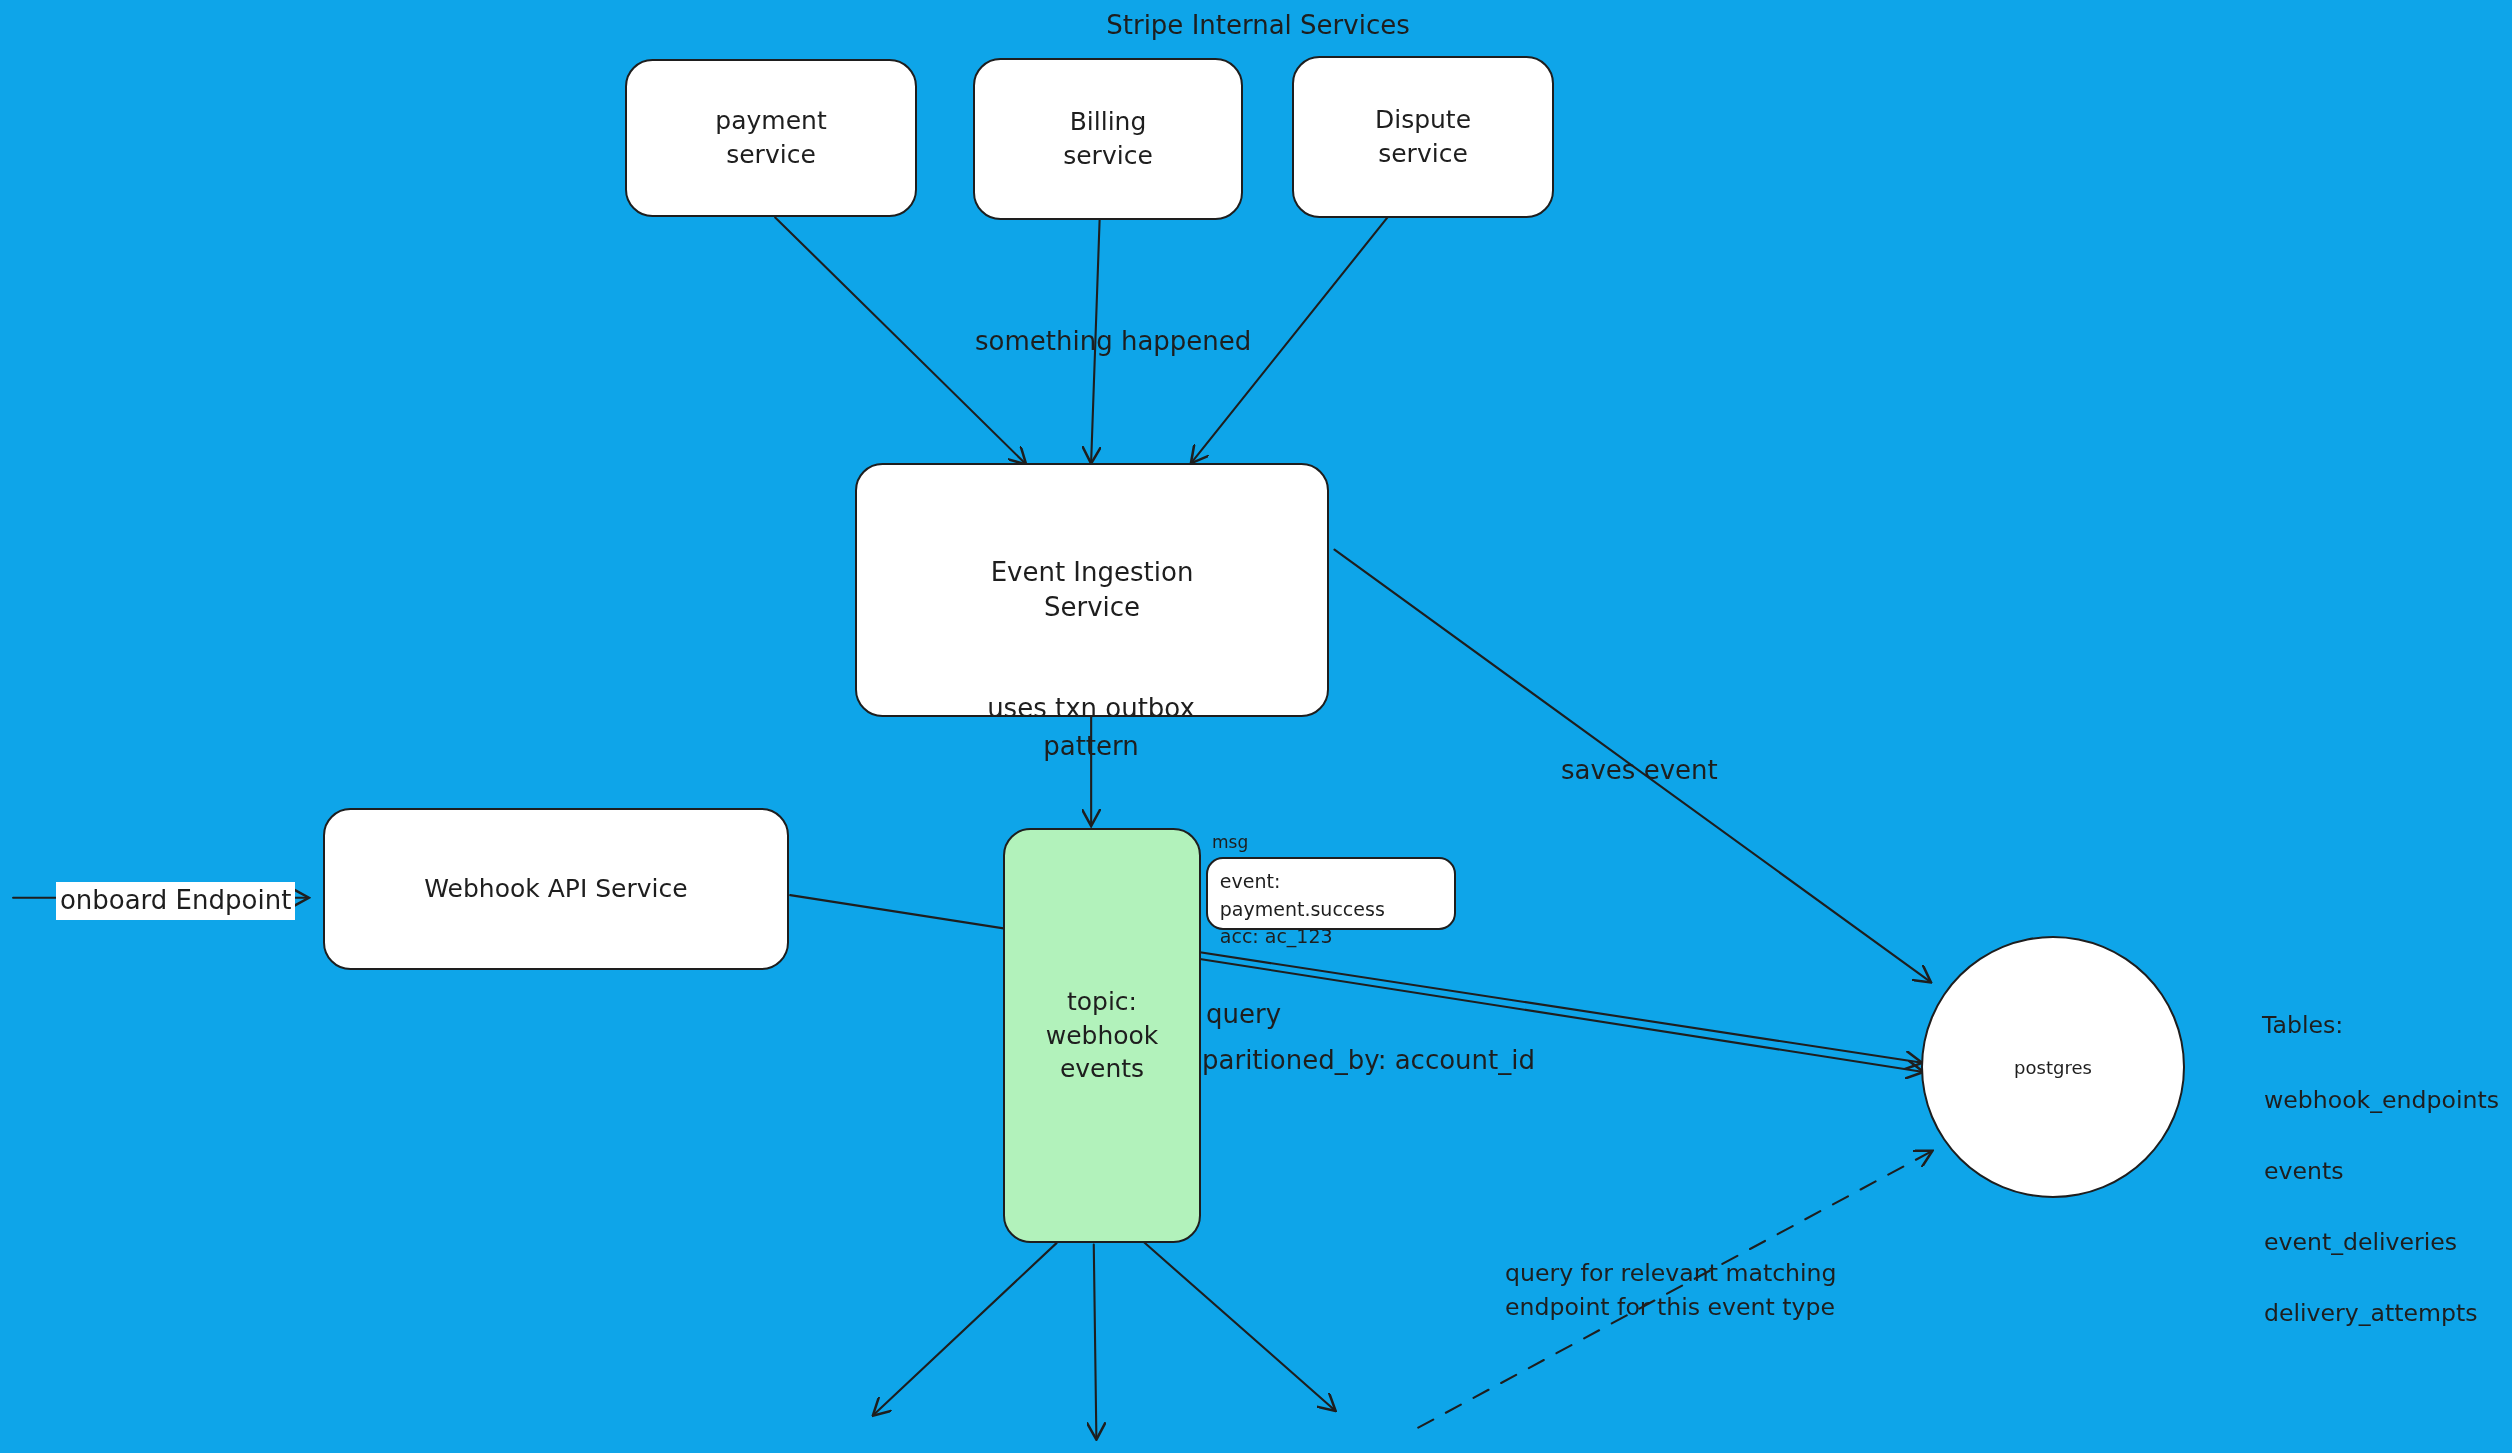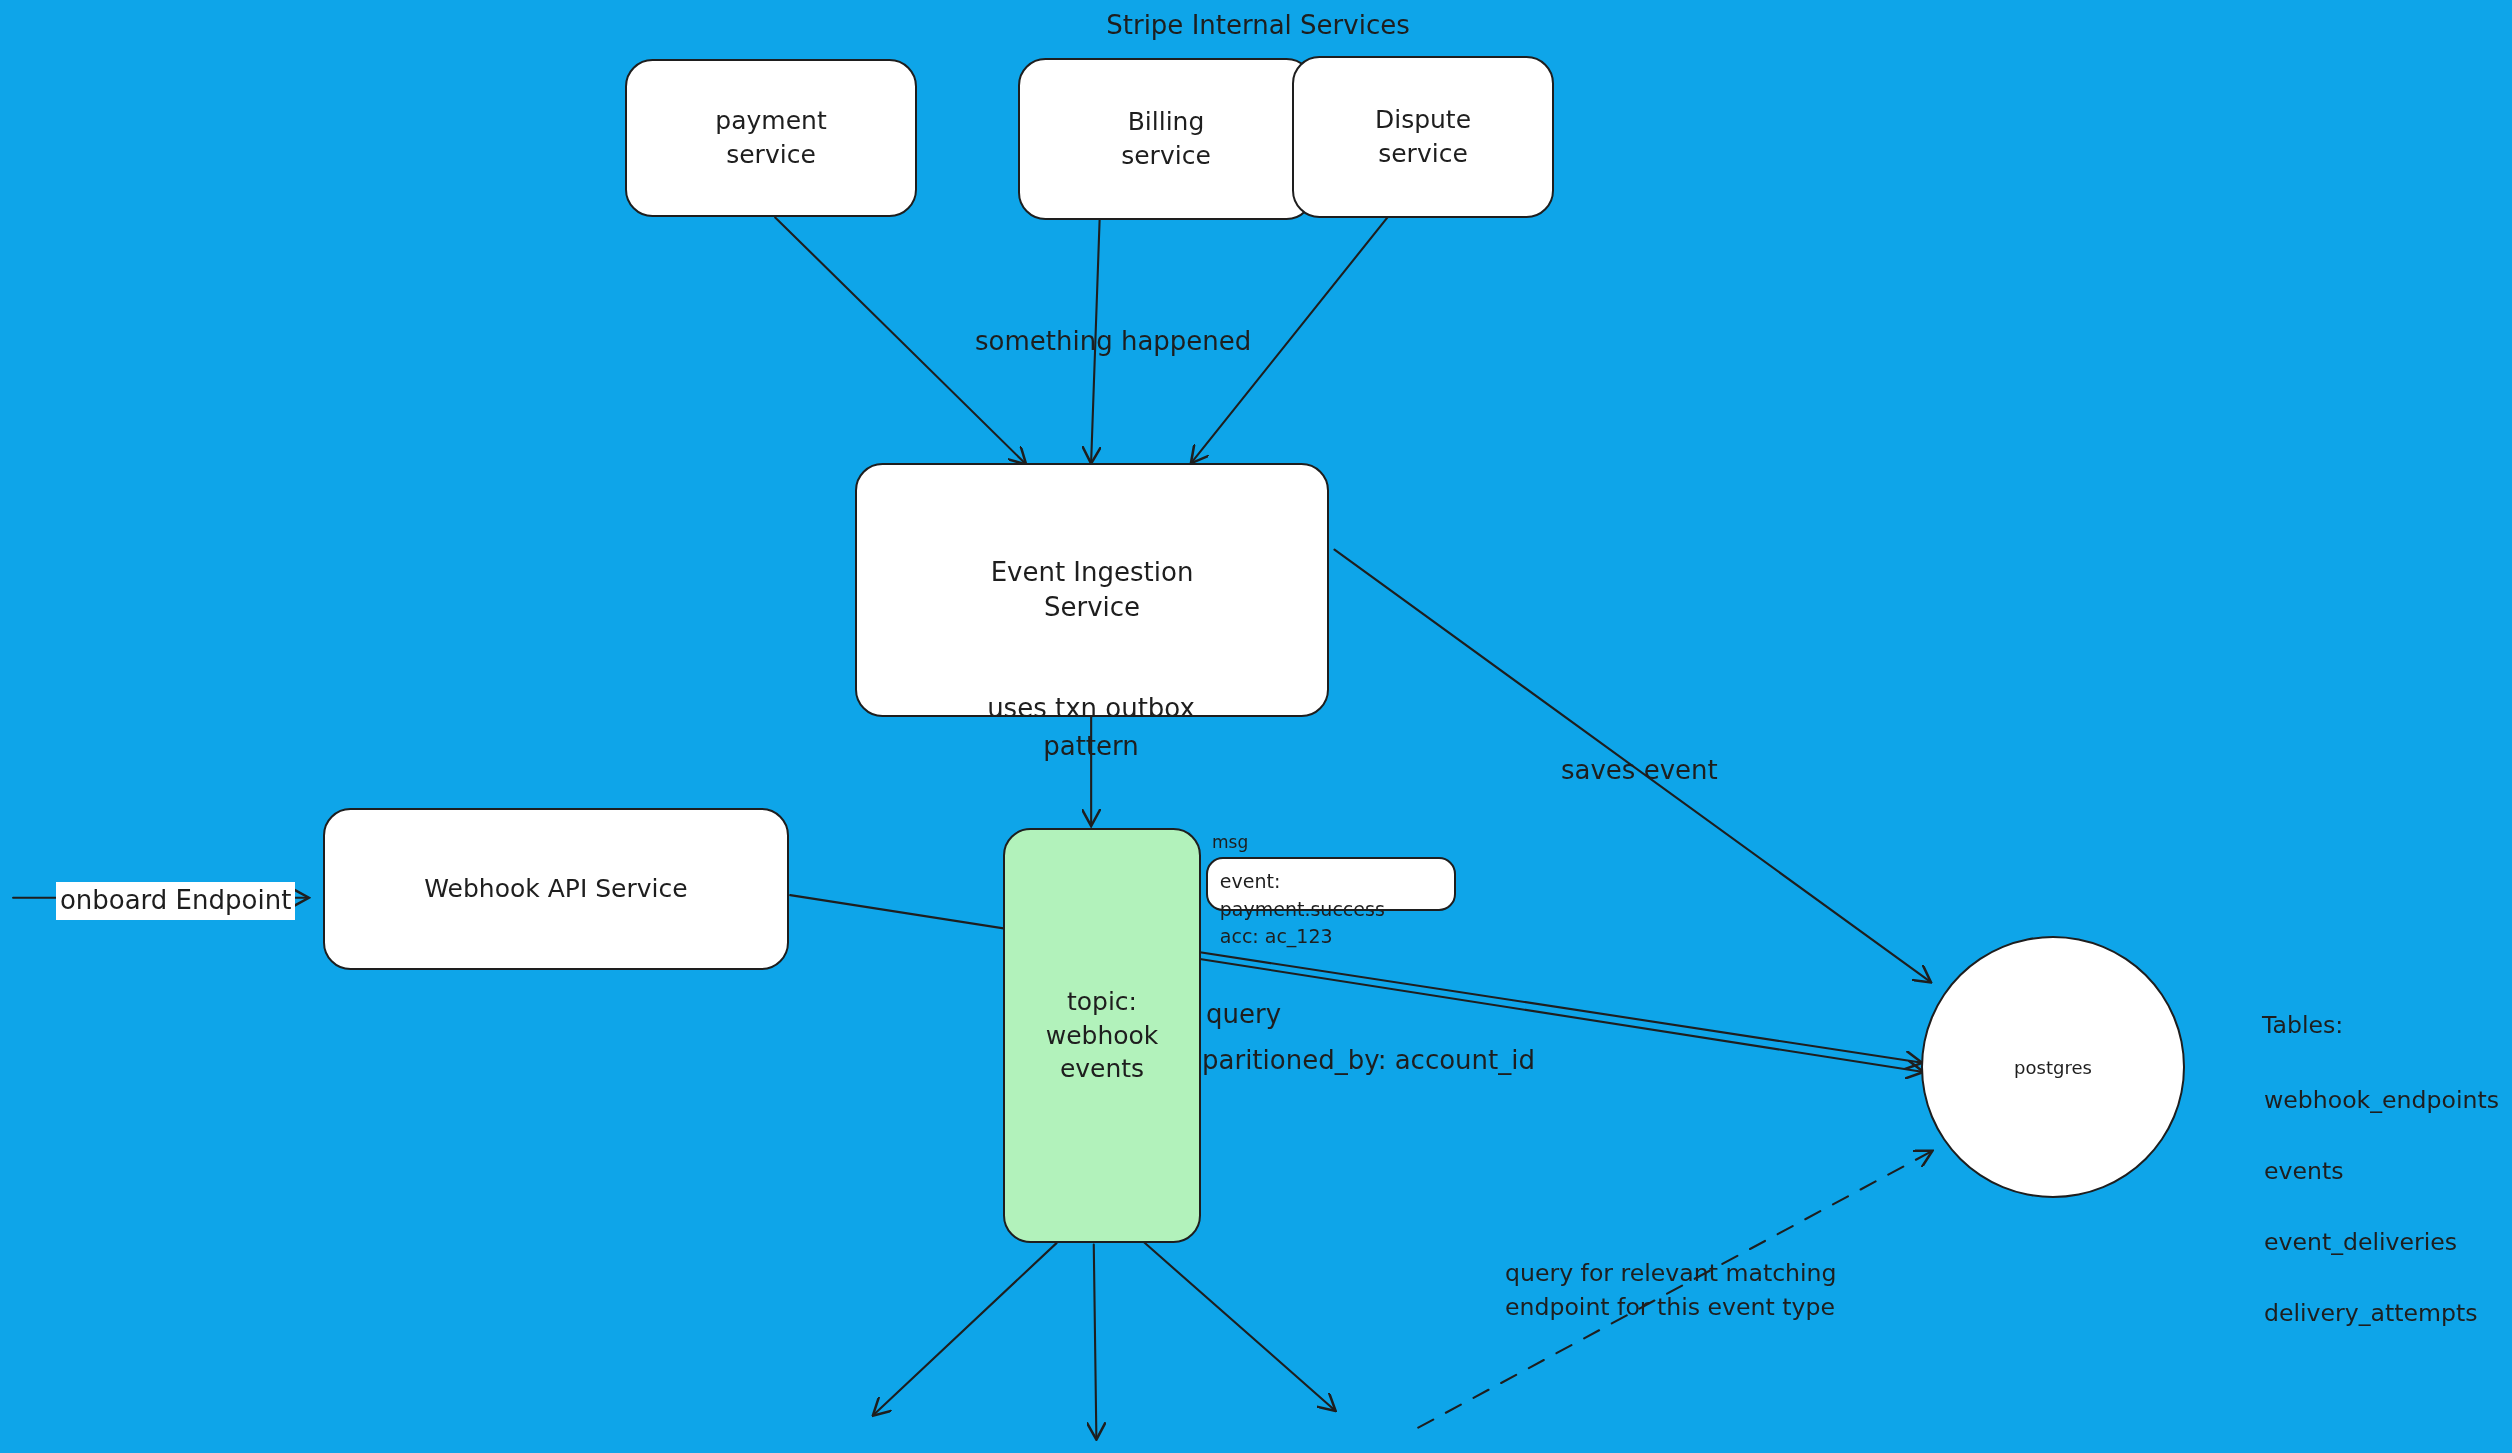--- a/index.html
+++ b/index.html
@@ -110,21 +110,21 @@
 
       <path d="M 2168 2182 L 2952 1760" marker-end="url(#arrow)"></path>
     </g>
   </svg>
 
   <div class="label lbl-40" style="left:1258px; top:6.5px; transform:translateX(-50%);">Stripe Internal Services</div>
 
   <div class="node rounded node-md" style="left:625px; top:59px; width:292px; height:158px;">payment
 service</div>
 
-  <div class="node rounded node-md" style="left:973px; top:58px; width:296px; height:162px;margin-left:45px;">Billing
+  <div class="node rounded node-md" style="left:973px; top:58px; width:270px; height:162px;">Billing
 service</div>
 
   <div class="node rounded node-md" style="left:1292px; top:56px; width:262px; height:162px;">Dispute
 service</div>
 
   <div class="label lbl-40" style="left:975px; top:323px;">something happened</div>
 
   <div class="node rounded node-lg" style="left:855px; top:463px; width:474px; height:254px;">Event Ingestion
 Service</div>
 
@@ -136,21 +136,21 @@
   <div class="node rounded node-md" style="left:323px; top:808px; width:466px; height:162px;">Webhook API Service</div>
 
   <div class="label lbl-40" style="left:56px; top:882px; background:#ffffff; padding:0 3.9px;">onboard Endpoint</div>
 
   <div class="node rounded node-md" style="left:1003px; top:828px; width:198px; height:415px; background:#b2f2bb;">topic:
 webhook
 events</div>
 
   <div class="label lbl-26" style="left:1212px; top:830px;">msg</div>
 
-  <div class="msgbox" style="left:1206px; top:857px; width:250px; height:54px;">event: payment.success
+  <div class="msgbox" style="left:1206px; top:857px; width:250px; height:73px;">event: payment.success
 acc: ac_123</div>
 
   <div class="label lbl-40" style="left:1206px; top:996px;">query</div>
 
   <div class="label lbl-40" style="left:1202px; top:1042px;">paritioned_by: account_id</div>
 
   <div class="ellipse" style="left:1921px; top:936px; width:264px; height:262px;">postgres</div>
 
   <div class="label lbl-36" style="left:2262px; top:1008px;">Tables:</div>
 

